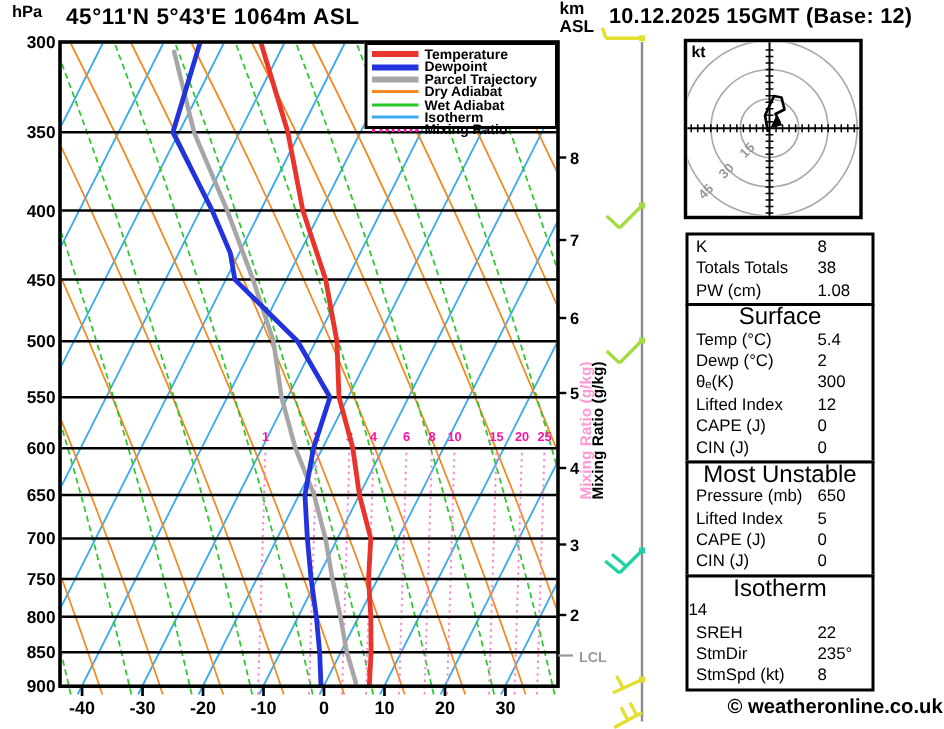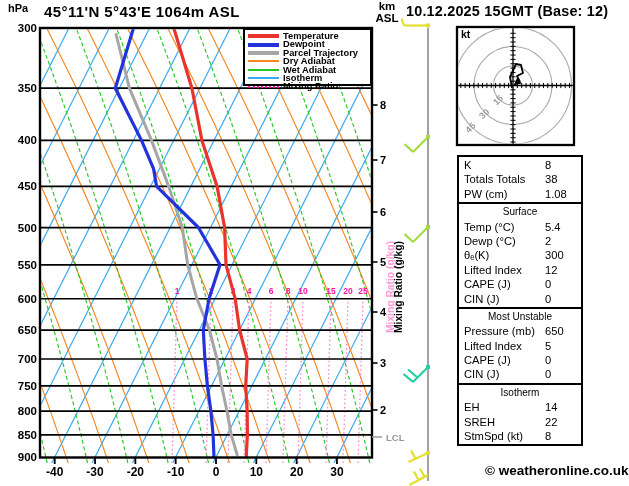--- a/index.html
+++ b/index.html
@@ -3,33 +3,33 @@
 <meta charset="utf-8">
 <style>
   html,body{margin:0;padding:0;background:#fff;}
   .stage{position:relative;width:629px;height:486px;background:#fff;overflow:hidden;
          font-family:"Liberation Sans","DejaVu Sans",sans-serif;}
   .stage svg{position:absolute;left:0;top:0;}
   svg text{font-family:"Liberation Sans","DejaVu Sans",sans-serif;}
   .t{position:absolute;white-space:nowrap;color:#000;}
   .hpa{left:8px;top:2px;font-size:11px;font-weight:bold;}
   .title{left:44px;top:3px;font-size:15px;font-weight:bold;letter-spacing:.4px;}
-  .kmasl{left:373px;top:1px;width:28px;font-size:11.5px;font-weight:bold;text-align:center;line-height:11.5px;}
+  .kmasl{left:373px;top:1px;width:28px;font-size:11.5px;font-weight:bold;text-align:left;line-height:11.5px;}
   .date{left:406px;top:3px;font-size:14.4px;font-weight:bold;letter-spacing:.2px;}
   .xlabel{left:60px;top:484px;width:312px;text-align:center;font-size:13.5px;font-weight:bold;letter-spacing:.4px;}
   .footer{left:452px;top:463px;font-size:13.5px;font-weight:bold;margin-left:33px;}
   .legend{position:absolute;left:243px;top:28px;width:129px;height:58px;background:#fff;
           border:2.3px solid #000;box-sizing:border-box;padding:2px 0 0 3px;}
   .lrow{display:flex;align-items:center;height:8.4px;}
   .lsample{width:31px;margin-right:4px;border-top-width:2px;border-top-style:solid;height:0;}
   .llabel{font-size:9.3px;font-weight:bold;line-height:8.4px;}
   .stats{position:absolute;left:457px;top:155px;width:126px;}
   .sec{border:2px solid #000;background:#fff;margin-top:-2px;padding:1px 0;box-sizing:border-box;}
   .sec:first-child{margin-top:0;}
-  .hd{text-align:center;font-size:10px;height:14.4px;line-height:14.4px;}
+  .hd{text-align:center;font-size:16px;height:14.4px;line-height:14.4px;}
   .srow{display:flex;font-size:11.2px;height:14.4px;line-height:14.4px;}
   .sl{padding-left:5px;width:86px;box-sizing:border-box;}
   .sv{flex:1;}
 </style>
 </head>
 <body>
 
 <div class="stage">
 
   <svg id="chart" width="629" height="486" viewBox="0 0 629 486">
@@ -373,26 +373,29 @@
           <span class="sv">0</span>
         </div>
         <div class="srow">
           <span class="sl">CIN (J)</span>
           <span class="sv">0</span>
         </div>
       </div>
       <div class="sec">
         <div class="hd">Isotherm</div>
         <div class="srow">
-          <span class="sl">EH</span>
           <span class="sv">14</span>
         </div>
         <div class="srow">
           <span class="sl">SREH</span>
           <span class="sv">22</span>
+        </div>
+        <div class="srow">
+          <span class="sl">StmDir</span>
+          <span class="sv">235°</span>
         </div>
         <div class="srow">
           <span class="sl">StmSpd (kt)</span>
           <span class="sv">8</span>
         </div>
       </div>
     </div>
 
   <div class="t xlabel">Dewpoint / Temperature (°C)</div>
   <div class="t footer">© weatheronline.co.uk</div>

